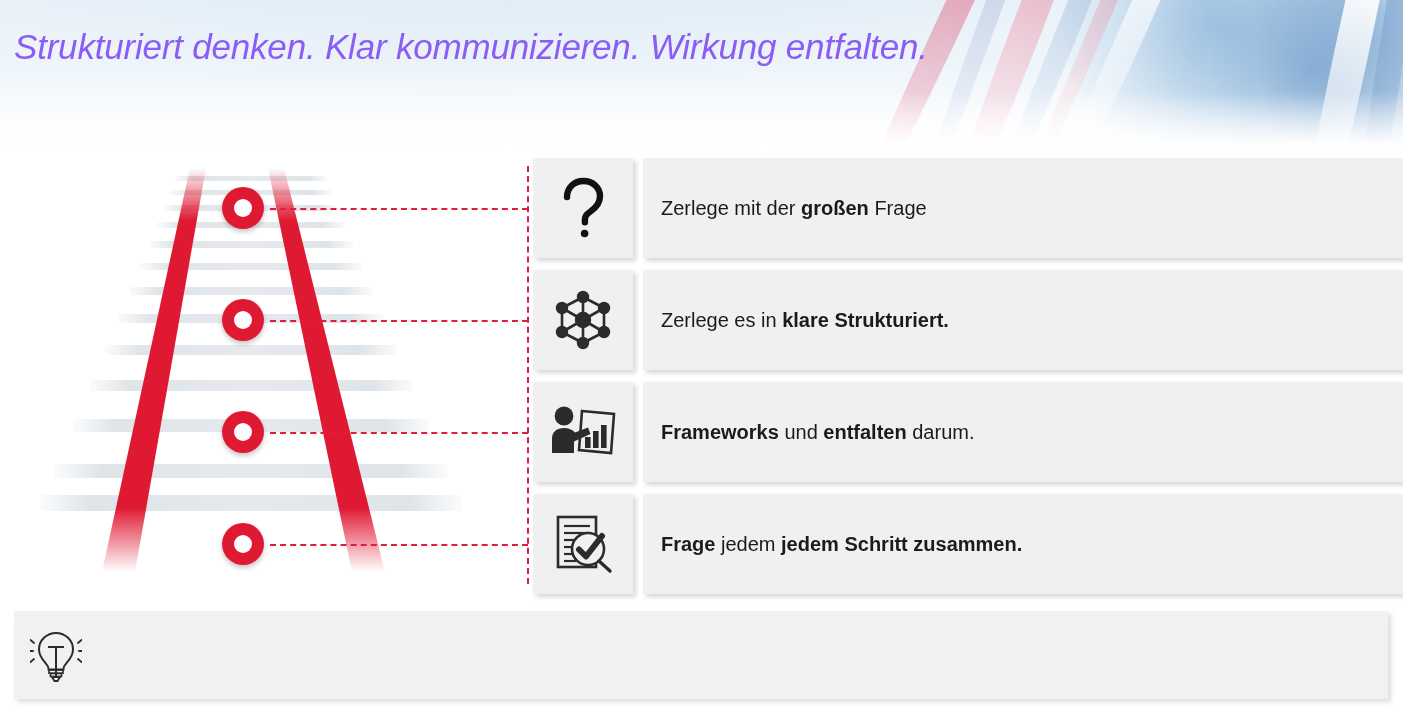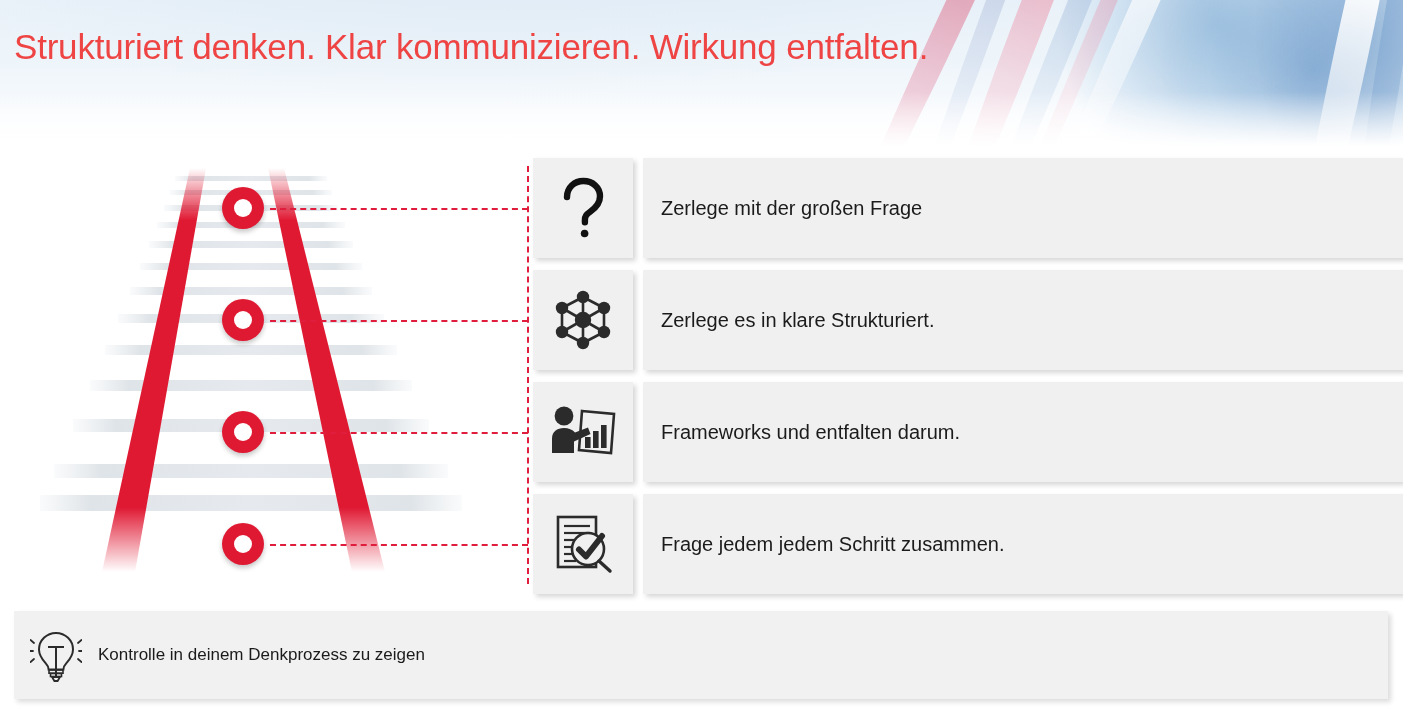--- a/index.html
+++ b/index.html
@@ -92,24 +92,25 @@
     width: 1403px; height: 62px;
     background: linear-gradient(180deg, rgba(255,255,255,0) 0%, #ffffff 88%);
   }
 
   
   .title {
     position: absolute;
     left: 14px; top: 24px;
     font-size: 35px;
     line-height: 46px;
-    color: #ef4444;
+    color: #8b5cf6;
     letter-spacing: -0.2px;
     white-space: nowrap;
     z-index: 6;
+    font-style: italic;
   }
 
   
   .ladder {
     position: absolute;
     left: 40px; top: 160px;
     width: 440px; height: 420px;
   }
 
   .node {
@@ -168,21 +169,21 @@
     box-shadow: 3px 3px 5px rgba(0,0,0,0.16);
     display: flex;
     align-items: center;
     padding-left: 18px;
   }
   .row-text {
     font-size: 20px;
     color: #1b1b1b;
     line-height: 28px;
   }
-  .row-text b { font-weight: normal; }
+  .row-text b { font-weight: bold; }
 
   
   .note {
     position: absolute;
     left: 14px; top: 611px;
     width: 1374px; height: 88px;
     background: #f1f1f1;
     box-shadow: 3px 3px 5px rgba(0,0,0,0.14);
     display: flex;
     align-items: center;
@@ -376,17 +377,16 @@
           <line x1="4" y1="16" x2="0.5" y2="13"></line>
           <line x1="3" y1="24" x2="-1" y2="24"></line>
           <line x1="4" y1="32" x2="0.5" y2="35"></line>
           <line x1="48" y1="16" x2="51.5" y2="13"></line>
           <line x1="49" y1="24" x2="53" y2="24"></line>
           <line x1="48" y1="32" x2="51.5" y2="35"></line>
         </g>
       </svg>
     </div>
     <div class="note-text">
-      <div>Kontrolle in deinem Denkprozess zu zeigen</div>
     </div>
   </div>
 
 </div>
 
 </body></html>

